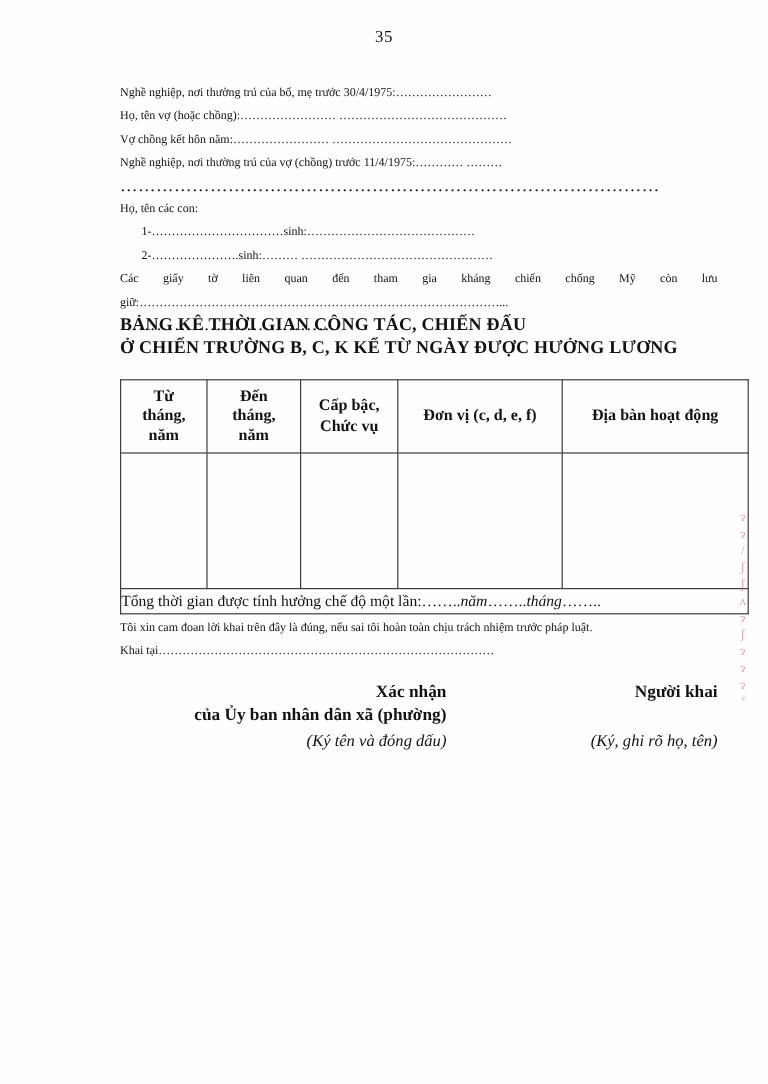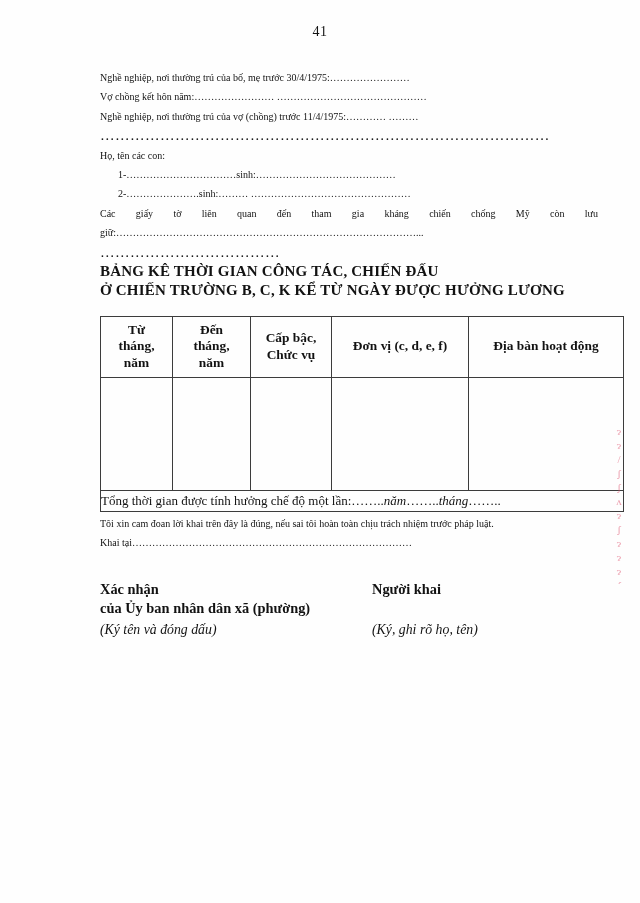--- a/index.html
+++ b/index.html
@@ -124,22 +124,21 @@
 
   
   .sig-row {
     position: absolute;
     left: 100px;
     top: 568px;
     width: 498px;
     display: flex;
   }
   .sig-col {
-    text-align: left;
-    margin-top: 12px;
+    text-align: right;
   }
   .sig-col.left  { width: 272px; }
   .sig-col.right { width: 226px; }
   .sig-title {
     font-weight: bold;
     font-size: 14.4px;
     line-height: 19px;
   }
   .sig-sub {
     font-weight: bold;
@@ -170,24 +169,25 @@
     overflow: hidden;
     user-select: none;
   }
   .marginalia span { display: block; }
 </style>
 </head>
 <body>
 
 <div class="page">
 
-  <div class="page-number">41</div>
+  <div class="page-number">35</div>
 
   <div class="body-block">
     <div class="line">Nghề nghiệp, nơi thường trú của bố, mẹ trước 30/4/1975:……………………</div>
+    <div class="line">Họ, tên vợ (hoặc chồng):…………………… ……………………………………</div>
     <div class="line">Vợ chồng kết hôn năm:…………………… ………………………………………</div>
     <div class="line">Nghề nghiệp, nơi thường trú của vợ (chồng) trước 11/4/1975:………… ………</div>
     <div class="dots-only">………………………………………………………………………………</div>
     <div class="line">Họ, tên các con:</div>
     <div class="line indent-1">1-……………………………sinh:……………………………………</div>
     <div class="line indent-1">2-………………….sinh:……… …………………………………………</div>
     <div class="line wrapline">Các giấy tờ liên quan đến tham gia kháng chiến chống Mỹ còn lưu giữ:………………………………………………………………………………...</div>
     <div class="dots-only">………………………………</div>
   </div>
 

